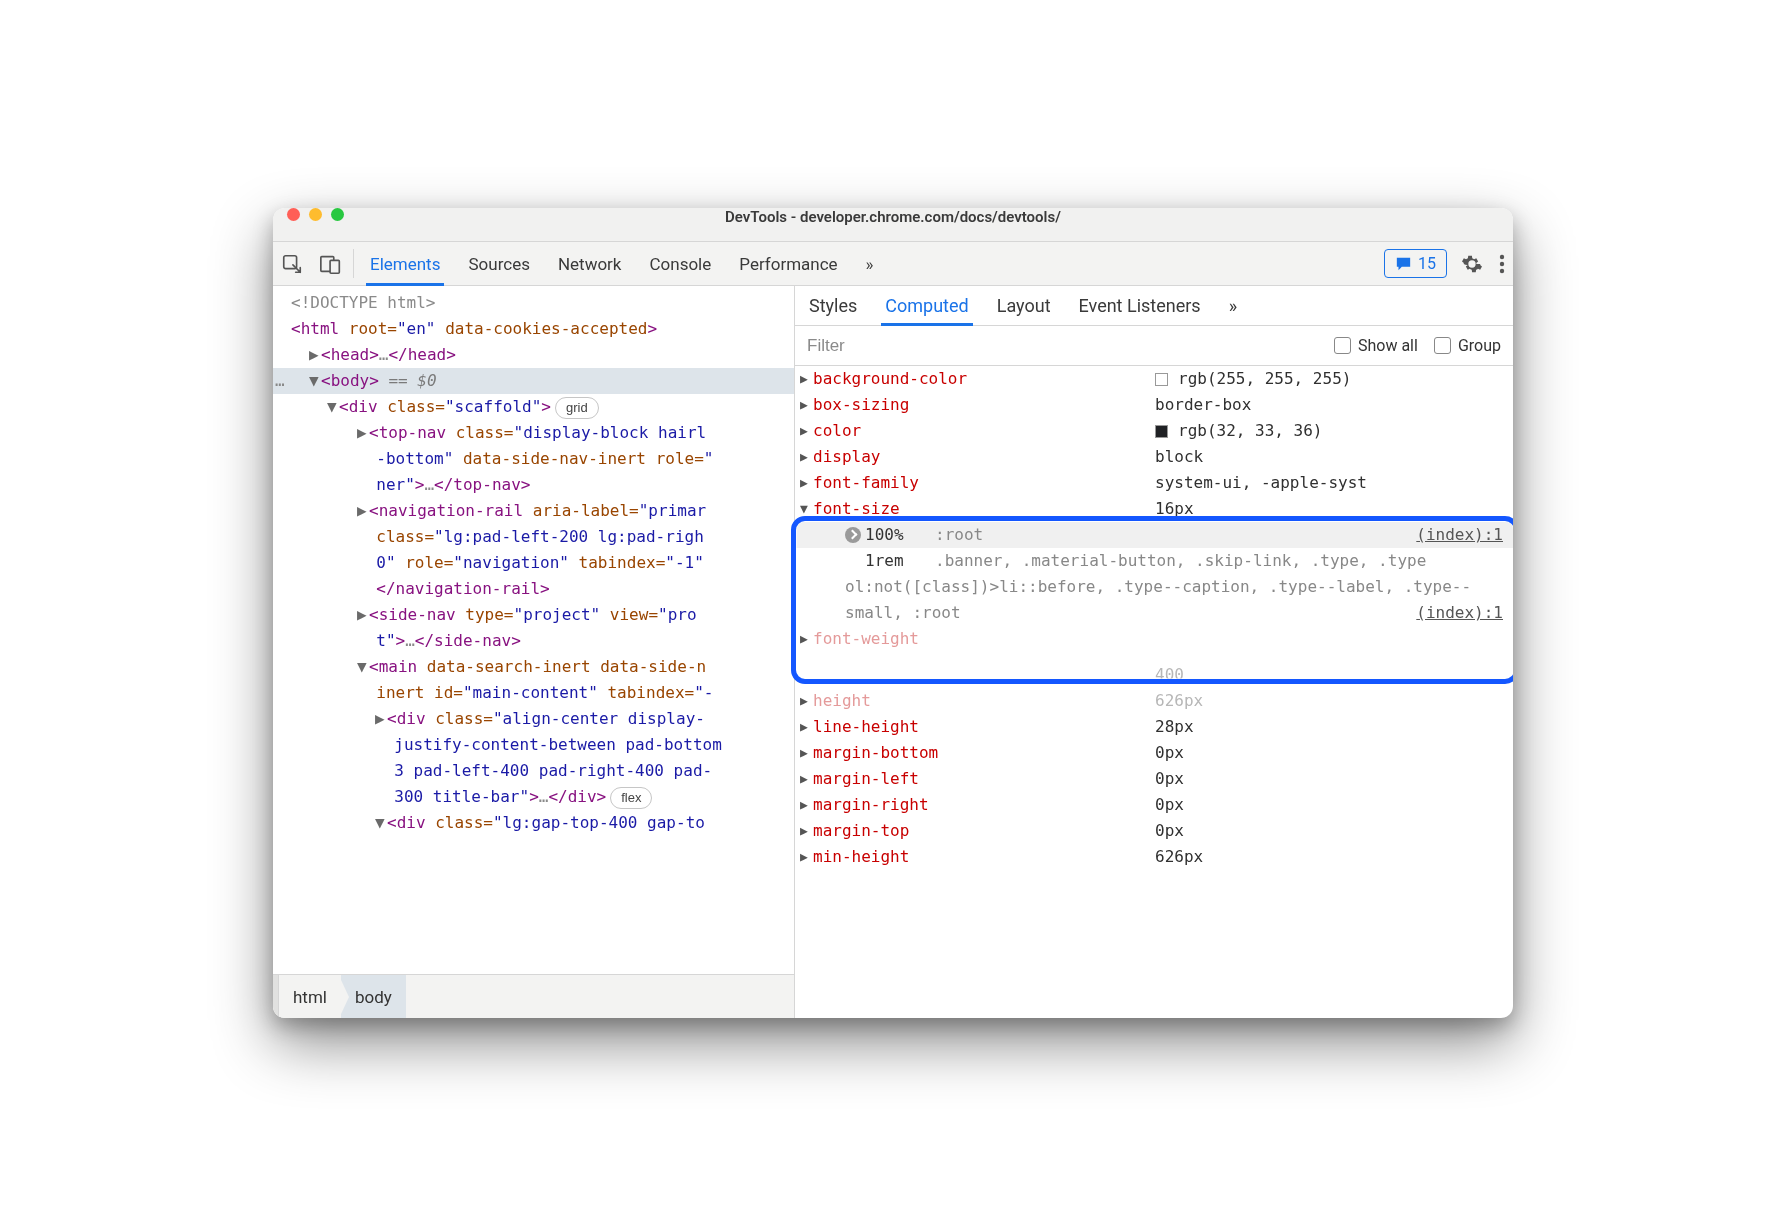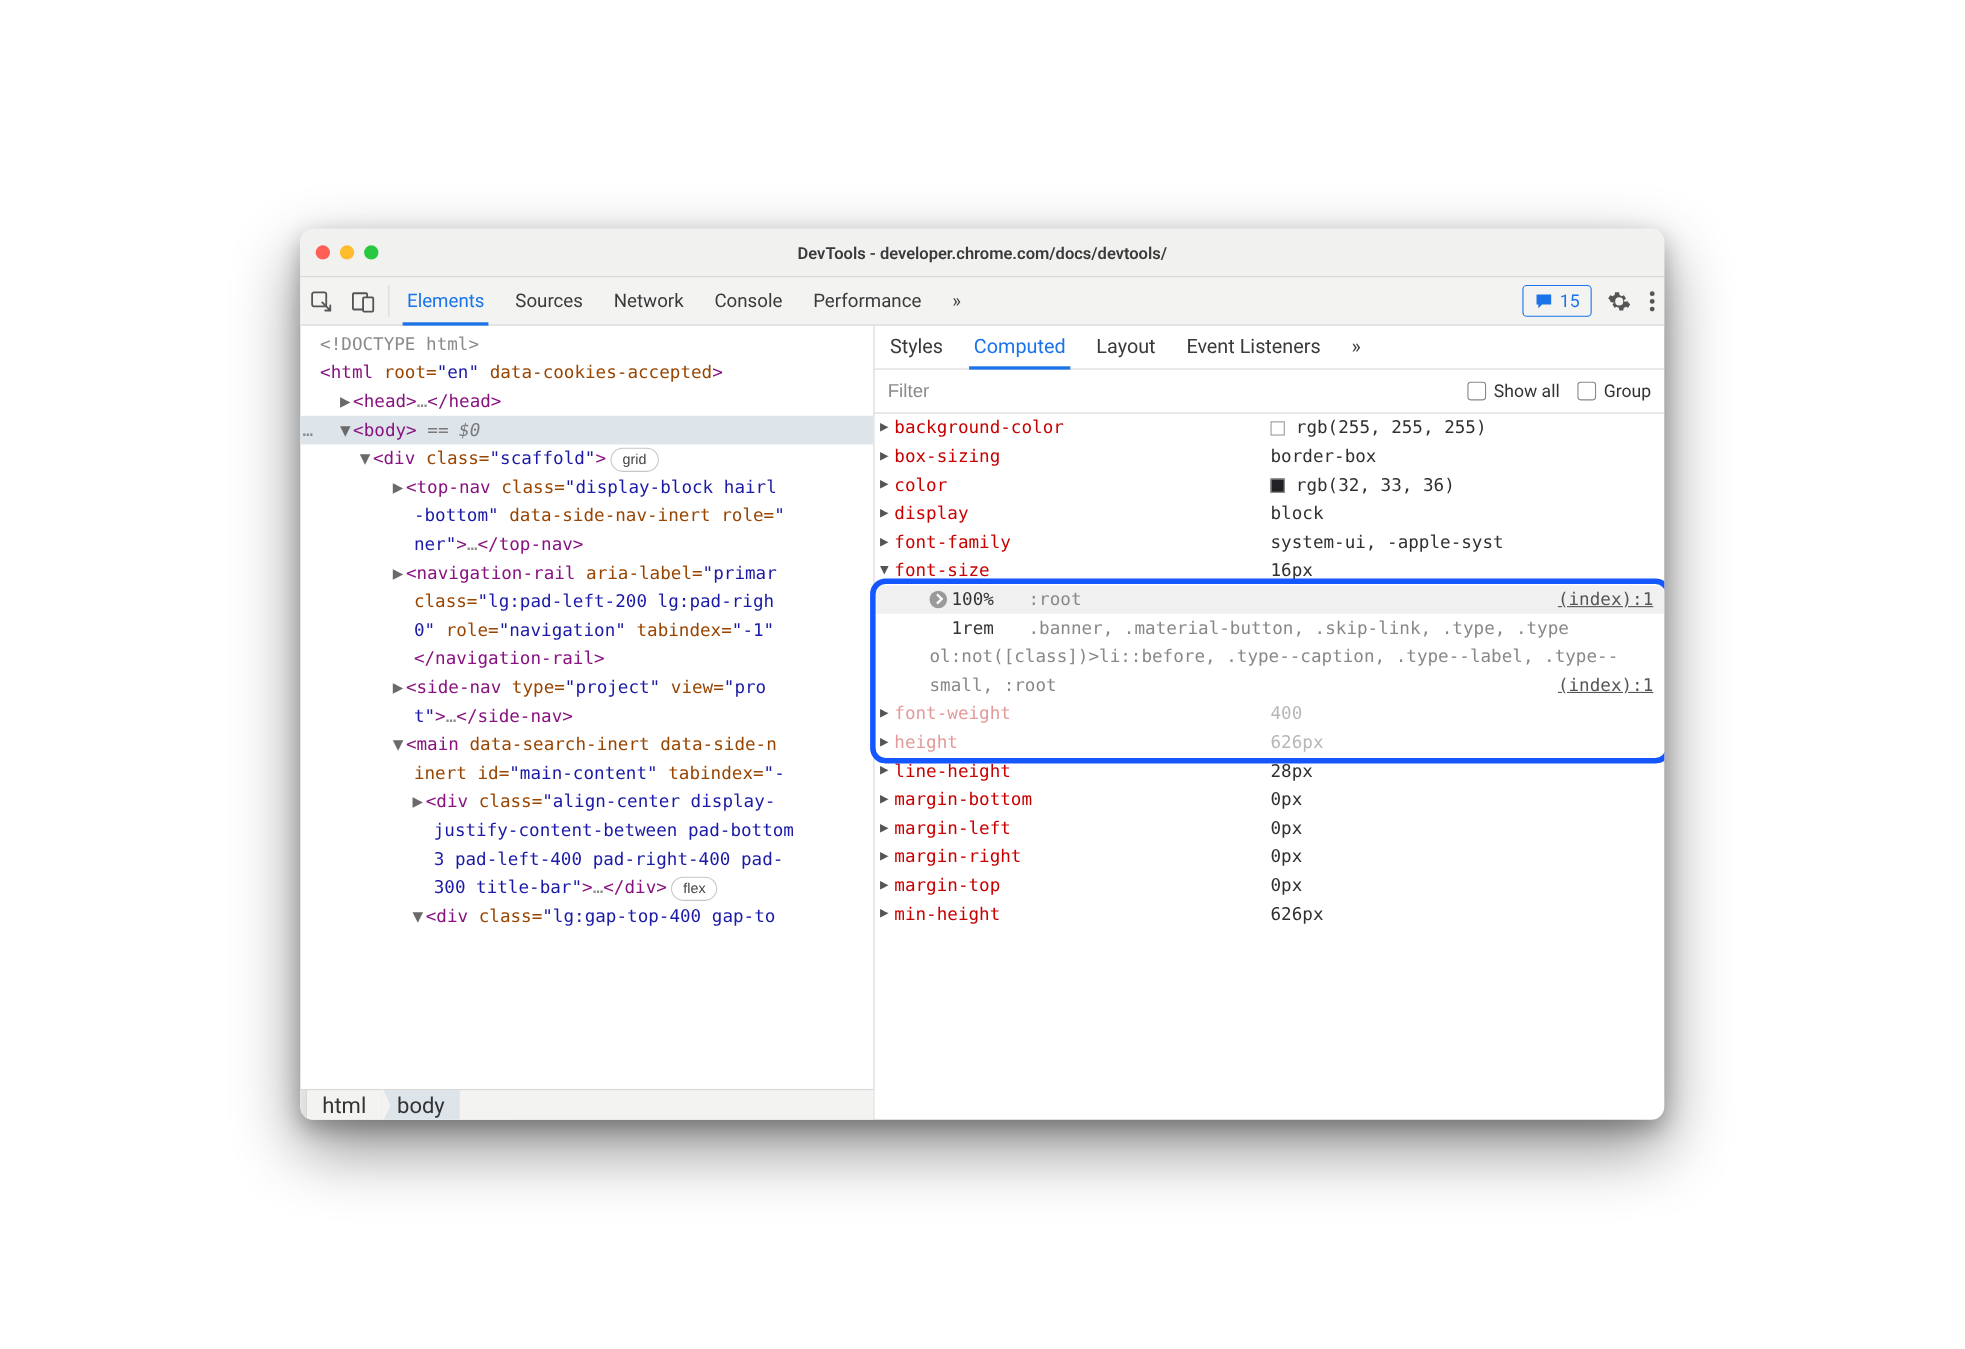--- a/index.html
+++ b/index.html
@@ -19,25 +19,24 @@
     box-shadow: 0 25px 60px rgba(0,0,0,0.45), 0 8px 20px rgba(0,0,0,0.25);
     background: #fff;
     display: flex;
     flex-direction: column;
     overflow: hidden;
     position: relative;
   }
 
   
   .titlebar {
-    height: 44px;
+    height: 34px;
     background: #f1f1f0;
     border-bottom: 1px solid #d6d6d6;
     display: flex;
-    align-items: center;
     position: relative;
     flex-shrink: 0;
   }
   .traffic-lights { display:flex; gap:9px; margin-left:14px; }
   .tl { width:13px; height:13px; border-radius:50%; }
   .tl.red { background:#ff5f57; }
   .tl.yellow { background:#febc2e; }
   .tl.green { background:#28c840; }
   .titlebar-title {
     position:absolute; left:0; right:0; text-align:center;
@@ -126,22 +125,22 @@
     font-size:13px; background:#fff; border:1px solid #c6c6c6;
     border-radius:12px; padding:0 10px; line-height:20px; color:#444;
     vertical-align:middle; margin-left:4px;
   }
 
   
   .crumbs {
     border-top:1px solid #d6d6d6;
     background:#f3f3f2;
     display:flex; align-items:stretch;
-    font-size:20px; color:#333;
-    height:28px;
+    font-size:17px; color:#333;
+    height:44px;
     flex-shrink:0;
   }
   .crumbs .leading { width:6px; background:#e1e1e0; border-right:1px solid #d6d6d6;}
   .crumbs .crumb {
     display:flex; align-items:center; padding:0 14px; position:relative;
   }
   .crumbs .crumb.active { background:#dde4ea; }
   .crumbs .crumb:not(:last-child)::after{
     content:""; position:absolute; right:-8px; top:50%; transform:translateY(-50%);
     border-left:8px solid #f3f3f2; border-top:17px solid transparent; border-bottom:17px solid transparent;
@@ -372,21 +371,21 @@
             </div>
           </div>
           <div class="detail" style="background: rgb(240, 240, 240);"><span class="dot"></span><span class="dval">100%</span><span class="sel">:root</span><span class="src">(index):1</span></div>
           <div class="detail"><span style="display:inline-block;width:20px"></span><span class="dval">1rem</span><span class="sel">.banner, .material-button, .skip-link, .type, .type ol:not([class])&gt;li::before, .type--caption, .type--label, .type--small, :root</span><span class="src">(index):1</span></div>
           <div class="prow">
             <div class="left-col">
               <span class="carrow">▶</span>
               <span class="pname dim">font-weight</span>
             </div>
             <div class="right-col">
-              <span class="pval dim" style="color: rgb(183, 183, 183);">400</span>
+              <span class="pval dim" style="color: rgb(183, 183, 183); margin-top: 36px;">400</span>
             </div>
           </div>
           <div class="prow">
             <div class="left-col">
               <span class="carrow">▶</span>
               <span class="pname dim">height</span>
             </div>
             <div class="right-col">
               <span class="pval dim" style="color: rgb(183, 183, 183);">626px</span>
             </div>

